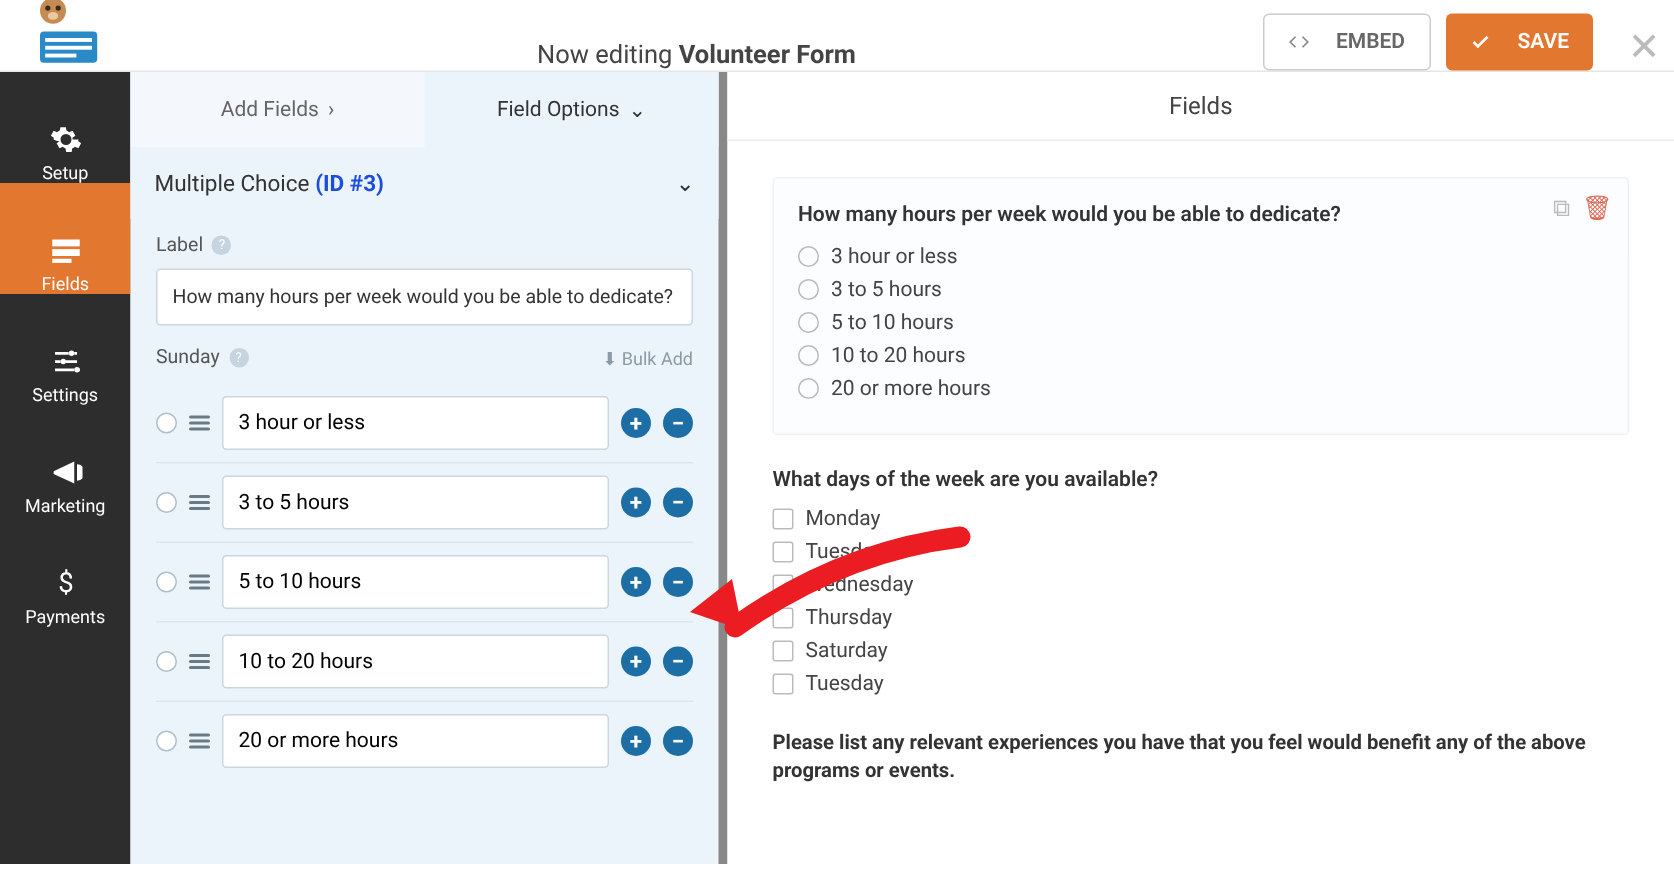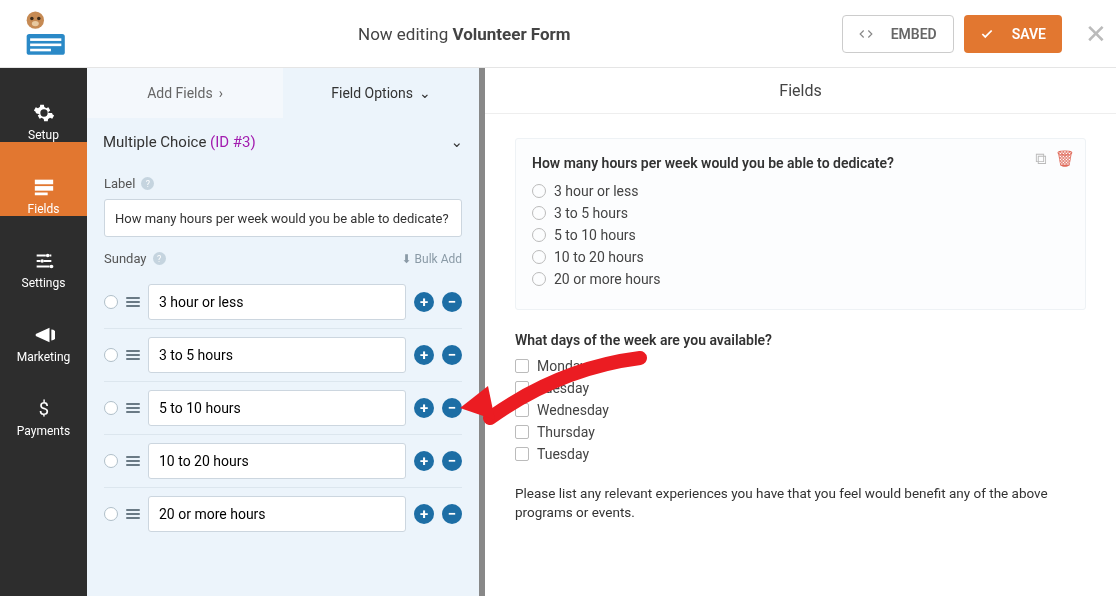--- a/index.html
+++ b/index.html
@@ -1,37 +1,37 @@
 <!DOCTYPE html>
 <html><head>
 <meta charset="utf-8">
 <style>
 *{box-sizing:border-box;margin:0;padding:0;font-family:-apple-system,BlinkMacSystemFont,"Segoe UI",Roboto,Helvetica,Arial,sans-serif}
 body{width:1116px;height:596px;overflow:hidden;background:#fff;position:relative}
-.topbar{height:68px;display:flex;align-items:center;border-bottom:1px solid #e5e5e5;background:#fff}
+.topbar{height:48px;display:flex;align-items:flex-end;border-bottom:1px solid #e5e5e5;background:#fff}
 .logo{width:87px;display:flex;align-items:center;justify-content:center}
 .logo svg{width:52px;height:52px}
 .title-area{flex:1;text-align:center;font-size:17px;color:#444}
 .title-area .bold{font-weight:700}
 .top-actions{display:flex;align-items:center;gap:10px;padding-right:14px}
 .btn{height:38px;padding:0 16px;border-radius:4px;font-size:14px;font-weight:600;cursor:pointer;display:inline-flex;align-items:center;gap:18px}
 .btn-embed{background:#fff;border:1px solid #ccc;color:#666}
 .btn-save{background:#e27730;border:none;color:#fff}
 .close-x{width:40px;text-align:center;color:#bbb;font-size:26px;cursor:pointer}
 .main{display:flex;height:528px}
 .rail{width:87px;background:#2d2d2d;display:flex;flex-direction:column}
 .rail-item{height:74px;display:flex;flex-direction:column;align-items:center;justify-content:flex-end;gap:4px;color:#fff;font-size:12px;cursor:pointer}
 .rail-item.active{background:#e27730}
 .rail-item svg{width:22px;height:22px;fill:#fff}
 .panel{width:398px;background:#ecf4fb;display:flex;flex-direction:column;border-right:6px solid #888}
 .tabs{display:flex;height:50px;background:#f4f8fc}
 .tab{flex:1;display:flex;align-items:center;justify-content:center;font-size:14px;color:#666;cursor:pointer;gap:6px}
 .tab.active{background:#ecf4fb;color:#333}
 .sect-hdr{height:48px;display:flex;align-items:center;justify-content:space-between;padding:0 16px;background:#ecf4fb;font-size:15px;color:#333;cursor:pointer}
-.sect-hdr .idtxt{color:#a21caf;font-weight:400}
+.sect-hdr .idtxt{color:#1d4ed8;font-weight:700}
 .opts{padding:4px 17px 16px;overflow-y:auto;flex:1}
 .lbl{font-size:13px;color:#555;margin:6px 0 8px;display:flex;align-items:center;gap:6px}
 .help{width:13px;height:13px;border-radius:50%;background:#c5d4df;color:#fff;display:inline-flex;align-items:center;justify-content:center;font-size:9px}
 .txtin{width:100%;height:38px;border:1px solid #ccd6df;border-radius:3px;padding:0 10px;font-size:13px;background:#fff;color:#333}
 .ch-hdr{display:flex;justify-content:space-between;align-items:center;margin:14px 0 10px}
 .bulk{font-size:12px;color:#8a9aa6;cursor:pointer}
 .choice{display:flex;align-items:center;gap:8px;padding:8px 0;border-top:1px solid #dce6ee}
 .choice:first-of-type{border-top:none}
 .rad{width:14px;height:14px;border:1px solid #b0bfc9;border-radius:50%;background:#fff}
 .drag{color:#667;cursor:grab;display:flex;flex-direction:column;gap:2px;width:14px}
@@ -43,21 +43,21 @@
 .preview{flex:1;background:#fff;padding:18px 30px;overflow:hidden;position:relative}
 .fields-hdr-right{position:absolute;left:0;right:0;top:0;height:46px;background:#fff;border-bottom:1px solid #eee;display:flex;align-items:center;justify-content:center;font-size:16px;color:#444}
 .preview-inner{margin-top:52px}
 .qcard{border:1px solid #eef2f5;border-radius:3px;padding:16px;background:#fcfdfe;position:relative}
 .qcard .tools{position:absolute;right:10px;top:10px;display:flex;gap:8px;color:#bbb}
 .q{font-weight:600;font-size:14px;color:#333;margin-bottom:12px}
 .opt{display:flex;align-items:center;gap:8px;font-size:14px;color:#444;margin:6px 0}
 .oc{width:14px;height:14px;border:1px solid #bbb;border-radius:50%}
 .q2{font-weight:600;font-size:14px;color:#333;margin:22px 0 10px}
 .cb{width:14px;height:14px;border:1px solid #bbb;border-radius:2px}
-.exp{font-weight:400;font-size:13.5px;color:#333;margin-top:22px;line-height:1.4}
+.exp{font-weight:700;font-size:13.5px;color:#333;margin-top:22px;line-height:1.4}
 .arrow{position:absolute;left:440px;top:348px;pointer-events:none;z-index:50}
 </style>
 </head>
 <body>
 
 <div class="topbar">
   <div class="logo">
     <svg viewBox="0 0 60 60">
         <circle cx="20" cy="14" r="10" fill="#c68a53"></circle>
         <circle cx="16" cy="12" r="2" fill="#3a2a1a"></circle>
@@ -264,20 +264,24 @@
           <div class="opt">
             <div class="cb"></div>
             <span>Wednesday</span>
           </div>
           <div class="opt">
             <div class="cb"></div>
             <span>Thursday</span>
           </div>
           <div class="opt">
             <div class="cb"></div>
+            <span>Saturday</span>
+          </div>
+          <div class="opt">
+            <div class="cb"></div>
             <span>Tuesday</span>
           </div>
         </div>
     <div class="exp">Please list any relevant experiences you have that you feel would benefit any of the above programs or events.</div>
     </div>
   </div>
 </div>
 
 <svg class="arrow" width="230" height="140">
   <path d="M 200 10 Q 120 20 50 70" stroke="#eb1c22" stroke-width="14" fill="none" stroke-linecap="round"></path>

